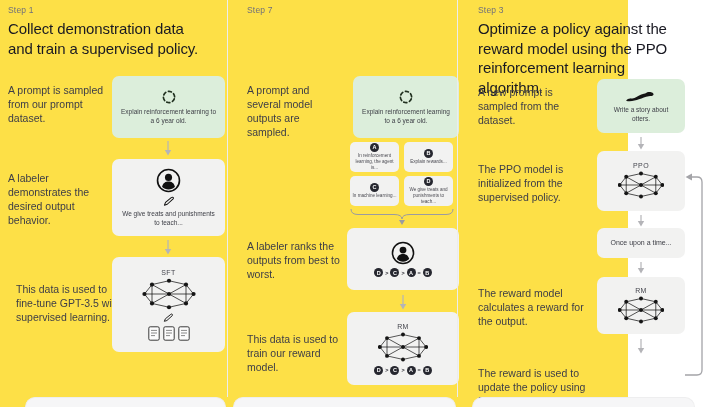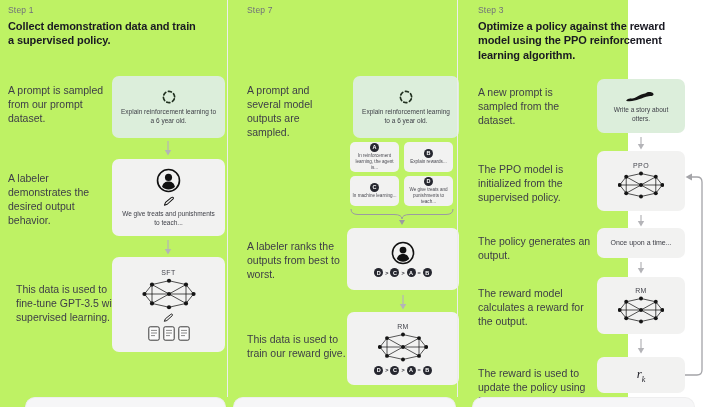--- a/index.html
+++ b/index.html
@@ -1,25 +1,25 @@
 <!DOCTYPE html>
 <html style="--prompt-box: #dceedb; --model-box: #f2f2f1; --divider: #ececee; --arrow: #b4b4b8; --badge: #26272f;"><head>
 <meta charset="utf-8">
 <style>
   html,body{margin:0;padding:0;background:#fff;}
   body{width:720px;height:407px;font-family:"Liberation Sans",sans-serif;position:relative;overflow:hidden;
        -webkit-font-smoothing:antialiased;color:#1c1c24;}
-  .page{position:relative;width:628px;height:407px;background:#bef264;}
+  .page{position:relative;width:628px;height:407px;background:#fde047;}
   .divider{position:absolute;top:0;bottom:10px;width:1px;background:var(--divider,#ececee);}
   .col{position:absolute;top:0;height:397px;}
   #col1{left:0;width:227px;}
   #col2{left:237px;width:220px;}
   #col3{left:467px;width:253px;}
   .step-label{position:absolute;font-size:8.5px;color:#6f6f7a;letter-spacing:.2px;}
-  .heading{position:absolute;font-size:11px;font-weight:bold;color:#191922;line-height:1.3;letter-spacing:-.1px;}
+  .heading{position:absolute;font-size:15px;font-weight:normal;color:#191922;line-height:1.3;letter-spacing:-.1px;}
   .caption{position:absolute;font-size:10.5px;color:#3d3d47;line-height:1.32;}
   .fbox{position:absolute;border-radius:7px;background:var(--model-box,#f2f2f1);
         display:flex;flex-direction:column;align-items:center;justify-content:center;text-align:center;box-sizing:border-box;padding:4px;}
   .fbox.green{background:var(--prompt-box,#dceedb);}
   .btext{font-size:6.5px;color:#3f4048;line-height:1.35;margin-top:3px;}
   .mlabel{font-size:7px;color:#45464e;letter-spacing:.4px;margin-bottom:1px;}
   .arrow{position:absolute;}
   .outgrid{position:absolute;display:grid;grid-template-columns:49px 49px;grid-gap:4px 5px;}
   .out-card{background:var(--model-box,#f2f2f1);border-radius:5px;height:30px;display:flex;flex-direction:column;
             align-items:center;justify-content:center;text-align:center;padding:2px;box-sizing:border-box;}
@@ -134,21 +134,21 @@
     </div>
   </div>
 
   <div class="divider" style="left:227px;"></div>
 
   <div class="col" id="col2">
     <div class="step-label" style="left:10px;top:5px;">Step 7</div>
 
     <div class="caption" style="left:10px;top:240px;width:106px;">A labeler ranks the outputs from best to worst.</div>
     <div class="caption" style="left:10px;top:84px;width:92px;">A prompt and several model outputs are sampled.</div>
-    <div class="caption" style="left:10px;top:333px;width:100px;">This data is used to train our reward give.</div>
+    <div class="caption" style="left:10px;top:333px;width:100px;">This data is used to train our reward model.</div>
 
     <div class="fbox green" style="left:116px;top:76px;width:106px;height:62px;">
       <svg width="16" height="16" viewBox="0 0 16 16">
         <circle cx="8" cy="8" r="5.6" fill="none" stroke="#20301f" stroke-width="1.7" stroke-dasharray="3.1 2.7" stroke-linecap="round" transform="rotate(20 8 8)"></circle>
       </svg>
       <div class="btext" style="width:94px;">Explain reinforcement learning to a 6 year old.</div>
     </div>
 
     <div class="outgrid" style="left:113px;top:142px;">
       <div class="out-card">
@@ -242,21 +242,20 @@
   </div>
 
   <div class="divider" style="left:457px;"></div>
 
   <div class="col" id="col3">
     <div class="step-label" style="left:11px;top:5px;">Step 3</div>
     <div class="heading" style="left:11px;top:19px;width:212px;">Optimize a policy against the reward model using the PPO reinforcement learning algorithm.</div>
 
     <div class="caption" style="left:11px;top:86px;width:105px;">A new prompt is sampled from the dataset.</div>
     <div class="caption" style="left:11px;top:163px;width:116px;">The PPO model is initialized from the supervised policy.</div>
-    <div class="caption" style="left:11px;top:235px;width:118px;">The policy generates an output.</div>
     <div class="caption" style="left:11px;top:287px;width:116px;">The reward model calculates a reward for the output.</div>
     <div class="caption" style="left:11px;top:367px;width:112px;">The reward is used to update the policy using PPO.</div>
 
     <div class="fbox green" style="left:130px;top:79px;width:88px;height:54px;">
       <svg width="32" height="14" viewBox="0 0 34 15">
         <path d="M1 12.5 C3.5 9 7 10.8 10 9.6 C14 8 16 5.6 20 5.1 C22 4.9 23 3.6 25 3.3 C28 2.9 31 4.3 30.4 6.2 C29.9 7.8 27.3 7.5 25.2 7.8 C21.5 8.3 18.6 9.8 14.8 11.1 C10.8 12.5 4.8 14 1 12.5 Z" fill="#141414"></path>
         <circle cx="27.4" cy="4.6" r="0.01" fill="#141414"></circle>
       </svg>
       <div class="btext" style="width:74px;">Write a story about otters.</div>
     </div>
@@ -348,23 +347,20 @@
             <circle cx="28" cy="32" r="2.4"></circle>
         </g>
       </svg>
     </div>
 
     <svg class="arrow" style="left:169px;top:339px;" width="10" height="15" viewBox="0 0 10 15">
       <line x1="5" y1="0" x2="5" y2="9.5" stroke="#b4b4b8" stroke-width="1.2"></line>
         <path d="M1.8 9 L8.2 9 L5 14.5 Z" fill="#b4b4b8"></path>
     </svg>
 
-    <div class="fbox" style="left:130px;top:357px;width:88px;height:36px;">
-      <span class="rsym"><i>r</i><sub>k</sub></span>
-    </div>
 
     <svg class="arrow" style="left:216px;top:170px;" width="26" height="214" viewBox="0 0 26 214">
       <path d="M2 205 L14 205 Q19 205 19 200 L19 12 Q19 7 14 7 L9 7" fill="none" stroke="#a4a4a8" stroke-width="1.3"></path>
       <path d="M9 3.5 L9 10.5 L2.5 7 Z" fill="#a4a4a8"></path>
     </svg>
   </div>
 
   <div class="bottom-card" style="left:25px;width:201px;"></div>
   <div class="bottom-card" style="left:233px;width:223px;"></div>
   <div class="bottom-card" style="left:472px;width:223px;"></div>

